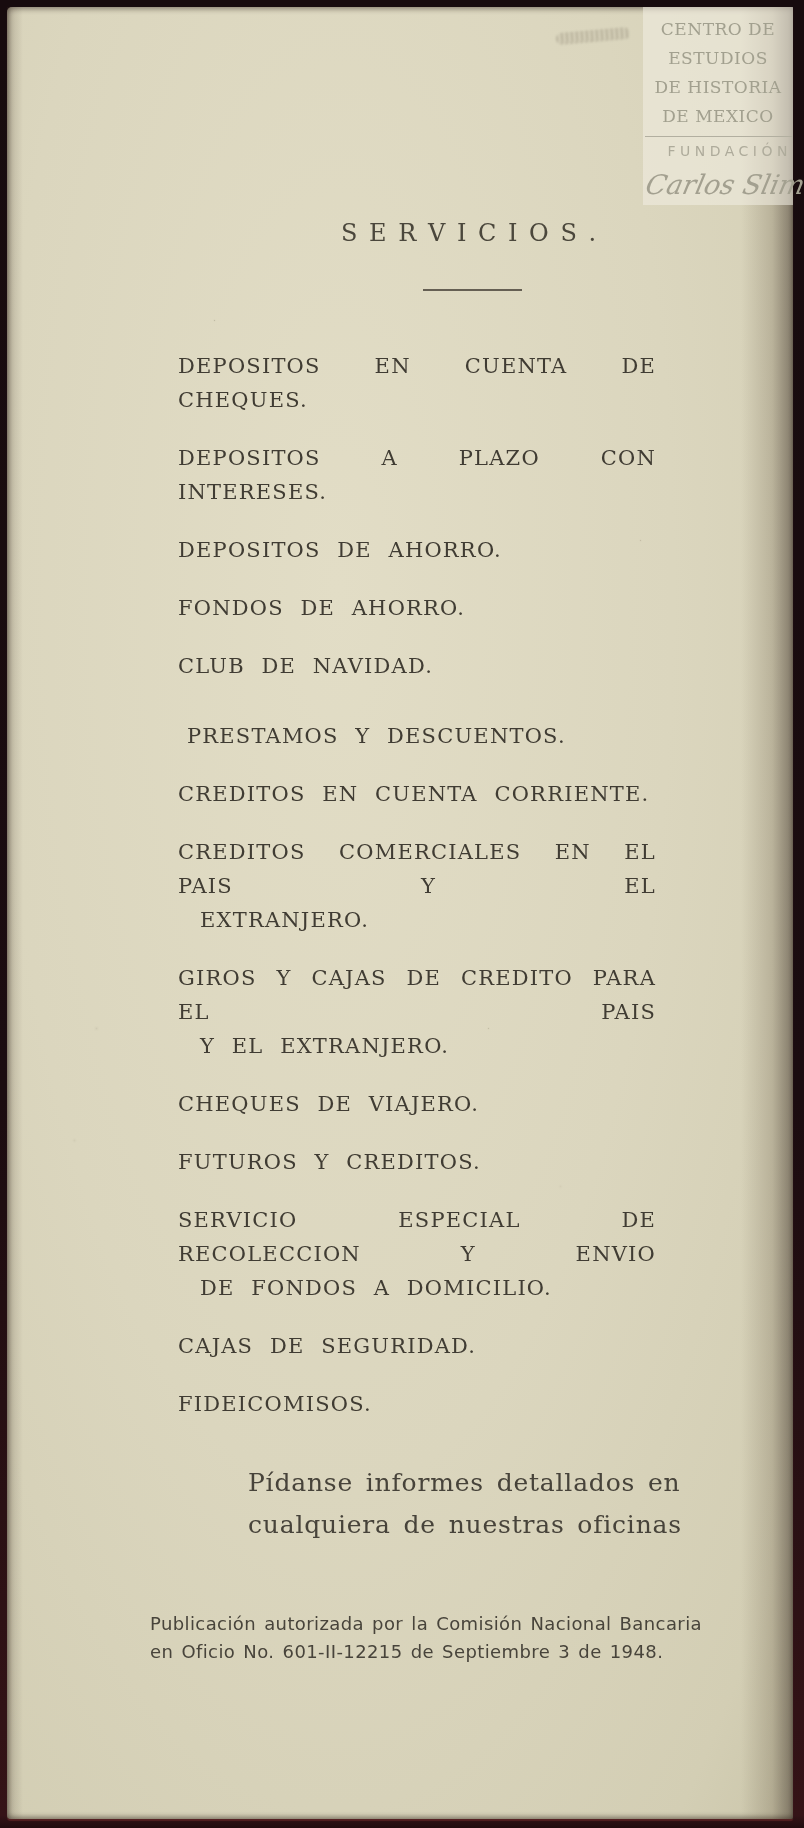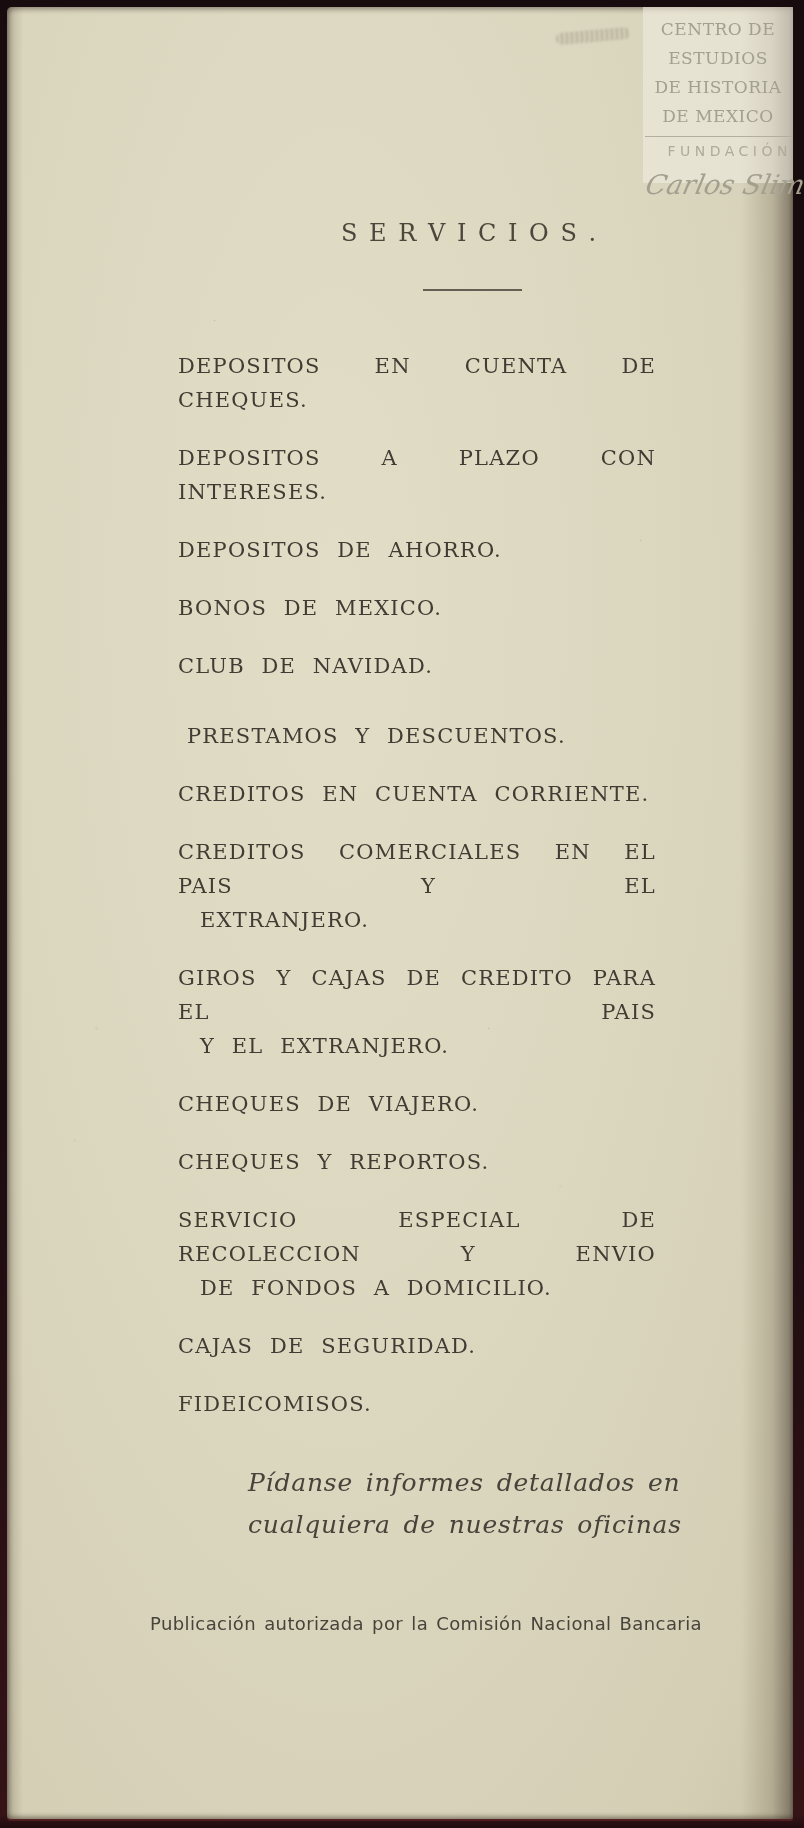--- a/index.html
+++ b/index.html
@@ -21,21 +21,21 @@
     background:linear-gradient(to right, rgba(80,65,45,0) 0%, rgba(80,65,45,.22) 60%, rgba(45,32,24,.5) 100%);
     pointer-events:none;
   }
   #edge-shade-left{
     position:absolute;top:7px;left:7px;width:16px;height:1812px;
     background:linear-gradient(to right, rgba(60,45,35,.22), rgba(60,45,35,0));
     pointer-events:none;
   }
   
   #watermark{
-    position:absolute;top:7px;right:11px;width:150px;height:176px;
+    position:absolute;top:7px;right:11px;width:150px;height:198px;
     background:rgba(242,239,228,.55);
     color:#a2a08f;z-index:5;padding-top:8px;box-sizing:border-box;
   }
   .wm-line{
     font-family:"DejaVu Serif","Liberation Serif",serif;
     font-size:17px;line-height:29px;text-align:center;letter-spacing:.5px;white-space:nowrap;
   }
   #wm-divider{height:1px;background:#b2afa0;margin:5px 0 6px 2px;}
   #wm-foundation{
     font-family:"DejaVu Sans","Liberation Sans",sans-serif;
@@ -65,21 +65,21 @@
   .svc.indent{padding-left:9px;margin-top:36px;}
   .svc-line{
     font-size:21px;line-height:34px;letter-spacing:1.2px;word-spacing:.42em;
     text-align:left;
   }
   .svc-line.full{text-align:justify;text-align-last:justify;}
   .svc-line + .svc-line{margin-left:22px;}
   
   #note{
     position:absolute;left:248px;top:1462px;width:400px;text-align:left;
-    color:#47433a;font-style:italic;
+    color:#47433a;
   }
   .note-line{font-size:25px;line-height:42px;letter-spacing:.8px;word-spacing:4px;white-space:nowrap;}
   
   #footer{
     position:absolute;left:150px;top:1610px;width:580px;color:#48443b;
     font-family:"DejaVu Sans","Liberation Sans",sans-serif;
   }
   .footer-line{font-size:18px;line-height:28px;letter-spacing:.4px;word-spacing:2px;white-space:nowrap;}
   
   #specks{position:absolute;left:0;top:0;width:1px;height:1px;background:transparent;
@@ -116,21 +116,21 @@
       <div class="svc">
         <div class="svc-line full">DEPOSITOS EN CUENTA DE CHEQUES.</div>
       </div>
       <div class="svc">
         <div class="svc-line full">DEPOSITOS A PLAZO CON INTERESES.</div>
       </div>
       <div class="svc">
         <div class="svc-line">DEPOSITOS DE AHORRO.</div>
       </div>
       <div class="svc">
-        <div class="svc-line">BONOS DE MEXICO.</div>
+        <div class="svc-line">FONDOS DE AHORRO.</div>
       </div>
       <div class="svc">
         <div class="svc-line">CLUB DE NAVIDAD.</div>
       </div>
       <div class="svc indent">
         <div class="svc-line">PRESTAMOS Y DESCUENTOS.</div>
       </div>
       <div class="svc">
         <div class="svc-line">CREDITOS EN CUENTA CORRIENTE.</div>
       </div>
@@ -139,35 +139,36 @@
         <div class="svc-line">EXTRANJERO.</div>
       </div>
       <div class="svc">
         <div class="svc-line full">GIROS Y CAJAS DE CREDITO PARA EL PAIS</div>
         <div class="svc-line">Y EL EXTRANJERO.</div>
       </div>
       <div class="svc">
         <div class="svc-line">CHEQUES DE VIAJERO.</div>
       </div>
       <div class="svc">
-        <div class="svc-line">CHEQUES Y REPORTOS.</div>
+        <div class="svc-line">FUTUROS Y CREDITOS.</div>
       </div>
       <div class="svc">
         <div class="svc-line full">SERVICIO ESPECIAL DE RECOLECCION Y ENVIO</div>
         <div class="svc-line">DE FONDOS A DOMICILIO.</div>
       </div>
       <div class="svc">
         <div class="svc-line">CAJAS DE SEGURIDAD.</div>
       </div>
       <div class="svc">
         <div class="svc-line">FIDEICOMISOS.</div>
       </div>
     </div>
 
   <div id="note">
       <div class="note-line">Pídanse informes detallados en</div>
       <div class="note-line">cualquiera de nuestras oficinas</div>
     </div>
 
   <div id="footer">
       <div class="footer-line">Publicación autorizada por la Comisión Nacional Bancaria</div>
+      <div class="footer-line">en Oficio No. 601-II-12215 de Septiembre 3 de 1948.</div>
     </div>
 </div>
 
 </body></html>

